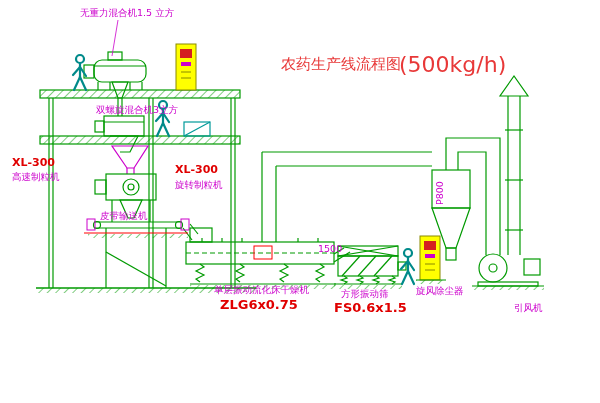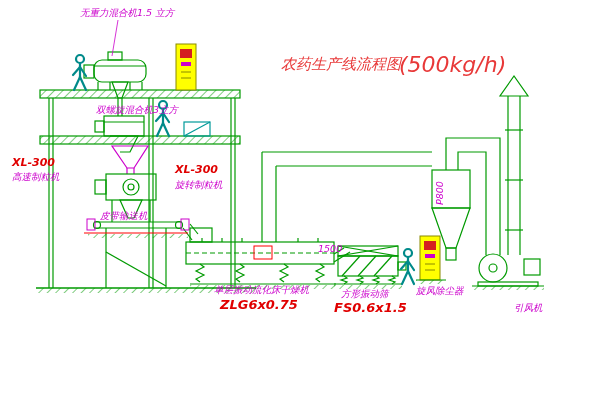--- a/index.html
+++ b/index.html
@@ -1,16 +1,16 @@
 <!DOCTYPE html>
 <html><head>
 <meta charset="utf-8">
 <style>
   html,body{margin:0;padding:0;background:#ffffff;}
-  .canvas{position:relative;width:600px;height:403px;background:#ffffff;overflow:hidden;font-style:italic;}
+  .canvas{position:relative;width:600px;height:403px;background:#ffffff;overflow:hidden;}
   svg{display:block;}
   text{font-family:"DejaVu Sans","Liberation Sans",sans-serif;}
   .lbl-m{fill:#cc00cc;font-size:9.5px;}
   .lbl-r{fill:#e00000;font-size:11px;font-weight:bold;}
   .lbl-model{fill:#e00000;font-size:13px;font-weight:bold;}
   .title-sm{fill:#e83838;font-size:15px;}
   .title-lg{fill:#e83838;font-size:22px;}
   .g-stroke{stroke:#009a00;fill:none;stroke-width:1.2;}
 </style>
 </head>

